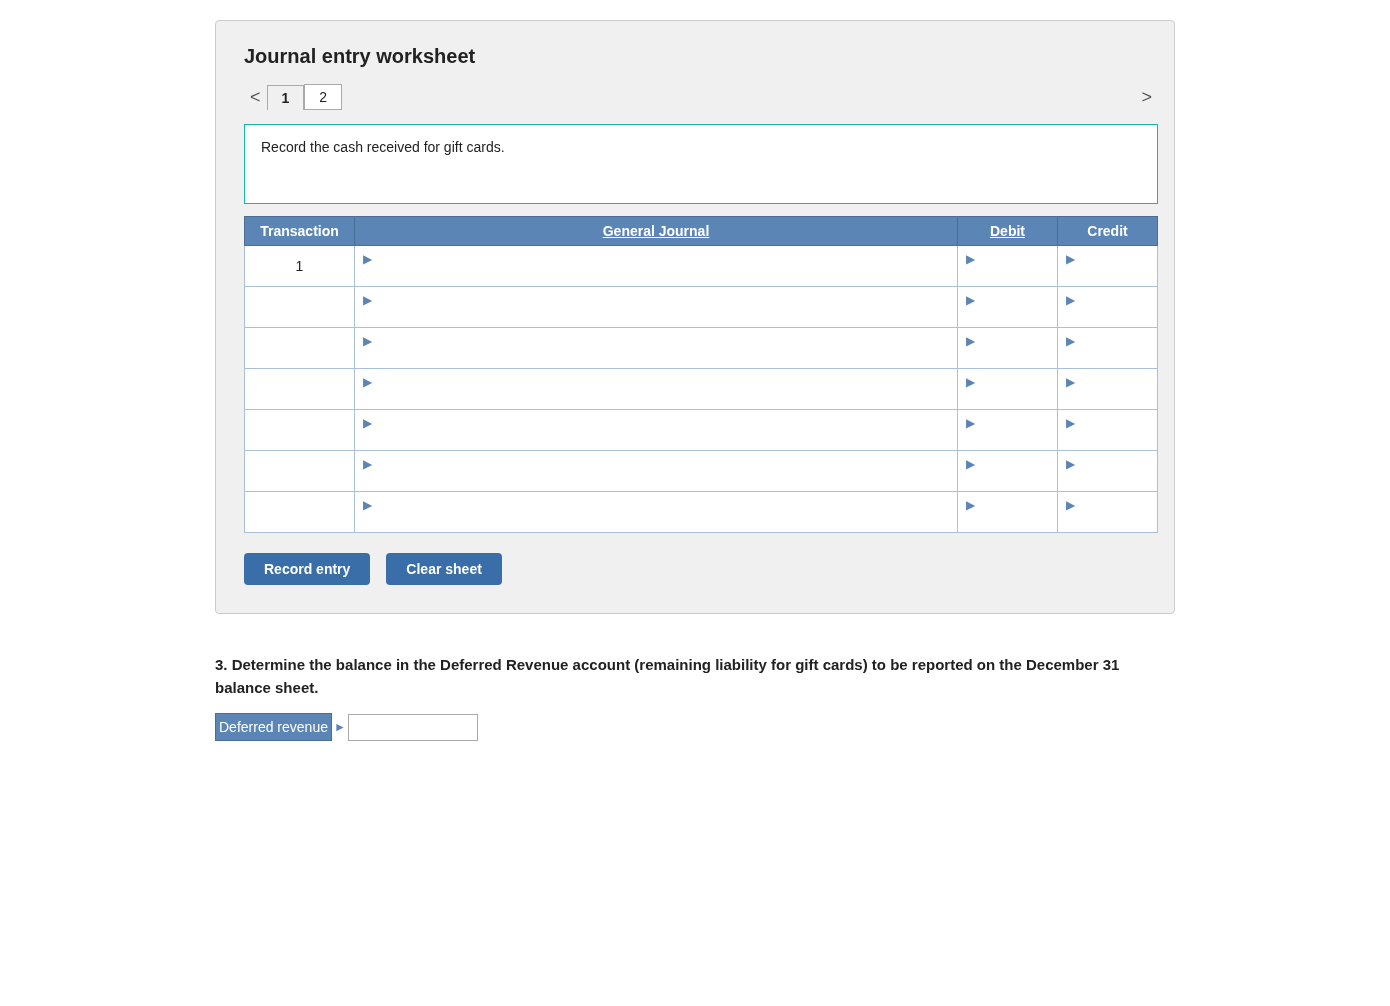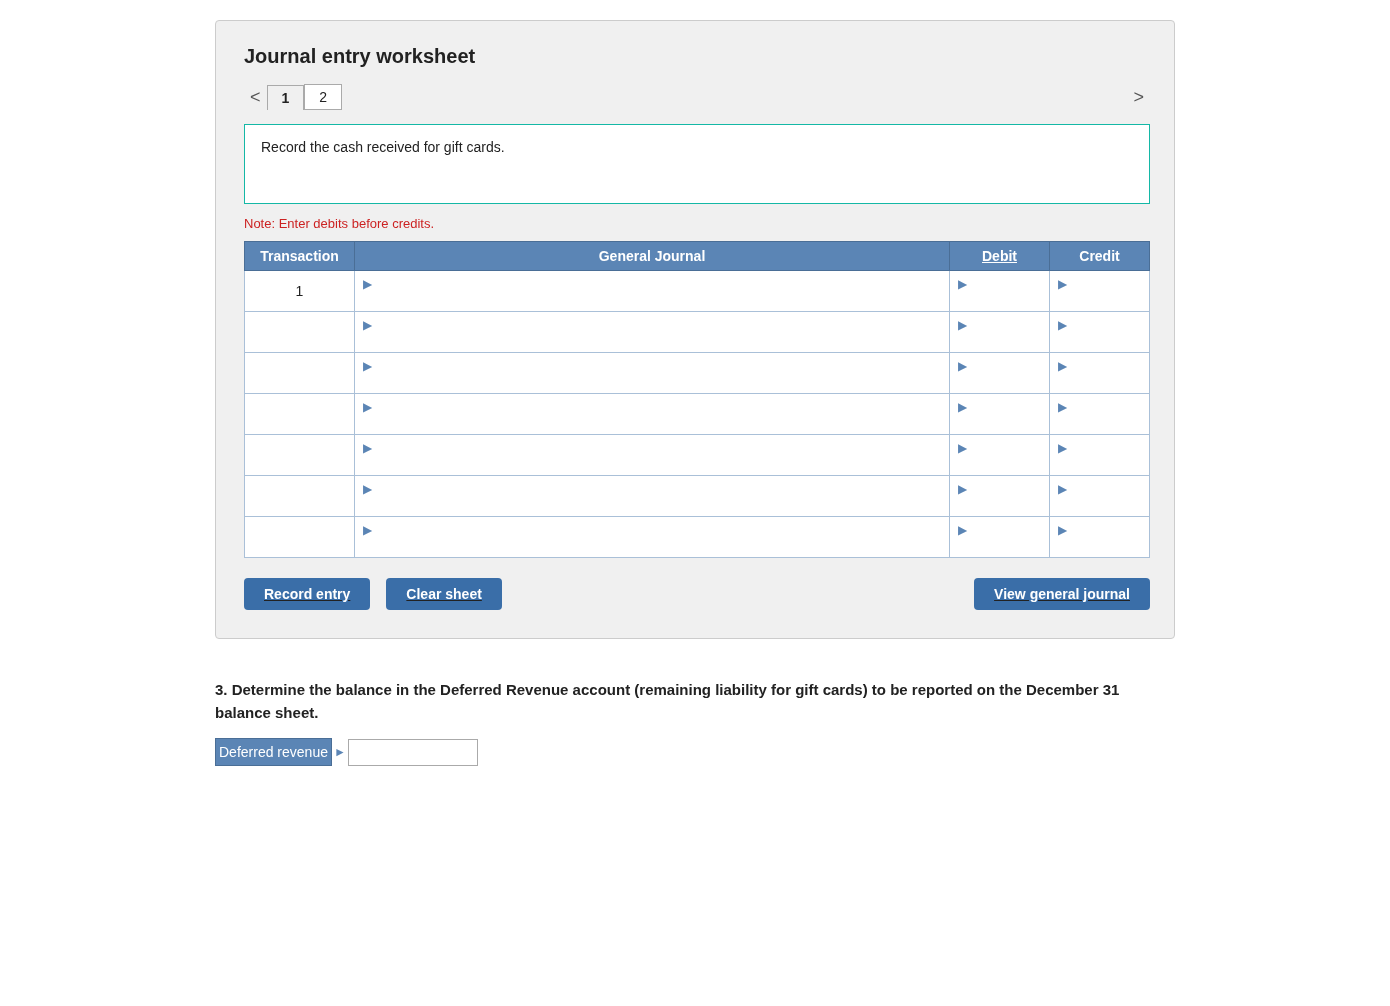--- a/index.html
+++ b/index.html
@@ -18,21 +18,21 @@
 
     .page-wrapper {
       max-width: 960px;
       margin: 0 auto;
     }
 
     .worksheet-card {
       background: #f0f0f0;
       border: 1px solid #cccccc;
       border-radius: 4px;
-      padding: 24px 24px 28px 28px;
+      padding: 24px 16px 28px 28px;
       margin-bottom: 40px;
     }
 
     .worksheet-title {
       font-size: 20px;
       font-weight: bold;
       margin-bottom: 16px;
     }
 
     .tab-nav {
@@ -106,20 +106,21 @@
       font-size: 14px;
     }
 
     .journal-table thead tr th.col-transaction {
       width: 110px;
       text-align: center;
     }
 
     .journal-table thead tr th.col-journal {
       text-align: center;
+      text-decoration: underline;
     }
 
     .journal-table thead tr th.col-debit {
       width: 100px;
       text-align: center;
       text-decoration: underline;
     }
 
     .journal-table thead tr th.col-credit {
       width: 100px;
@@ -164,21 +165,20 @@
       outline: none;
       background: transparent;
       font-size: 14px;
       padding: 0 2px;
     }
 
     .btn-group {
       display: flex;
       align-items: center;
       gap: 16px;
-      text-decoration: underline;
     }
 
     .btn {
       padding: 8px 20px;
       border: none;
       border-radius: 4px;
       font-size: 14px;
       font-weight: bold;
       cursor: pointer;
       color: #fff;
@@ -243,21 +243,20 @@
       <span class="nav-arrow">&lt;</span>
       <div class="tab-item active">1</div>
       <div class="tab-item inactive">2</div>
       <span class="nav-arrow nav-arrow-right">&gt;</span>
     </div>
 
     <div class="instruction-box">
       <span>Record the cash received for gift cards.</span>
     </div>
 
-    <div class="note-text">Note: Enter debits before credits.</div>
 
     <table class="journal-table">
       <thead>
         <tr>
           <th class="col-transaction">Transaction</th>
           <th class="col-journal">General Journal</th>
           <th class="col-debit">Debit</th>
           <th class="col-credit">Credit</th>
         </tr>
       </thead>
@@ -303,21 +302,20 @@
             <td class="cell-journal"><span class="cell-arrow">▶</span><input type="text" class="row-input" style=""></td>
             <td class="cell-debit"><span class="cell-arrow">▶</span><input type="text" class="row-input" style=""></td>
             <td class="cell-credit"><span class="cell-arrow">▶</span><input type="text" class="row-input" style=""></td>
           </tr>
         </tbody>
     </table>
 
     <div class="btn-group">
       <button class="btn">Record entry</button>
       <button class="btn">Clear sheet</button>
-      <button class="btn btn-right">View general journal</button>
     </div>
 
   </div>
 
   <div class="section-3">
     <div class="section-3-title">
       <strong>3</strong><span>. Determine the balance in the Deferred Revenue account (remaining liability for gift cards) to be reported on the December 31 balance sheet.</span>
     </div>
 
     <div class="deferred-row">

